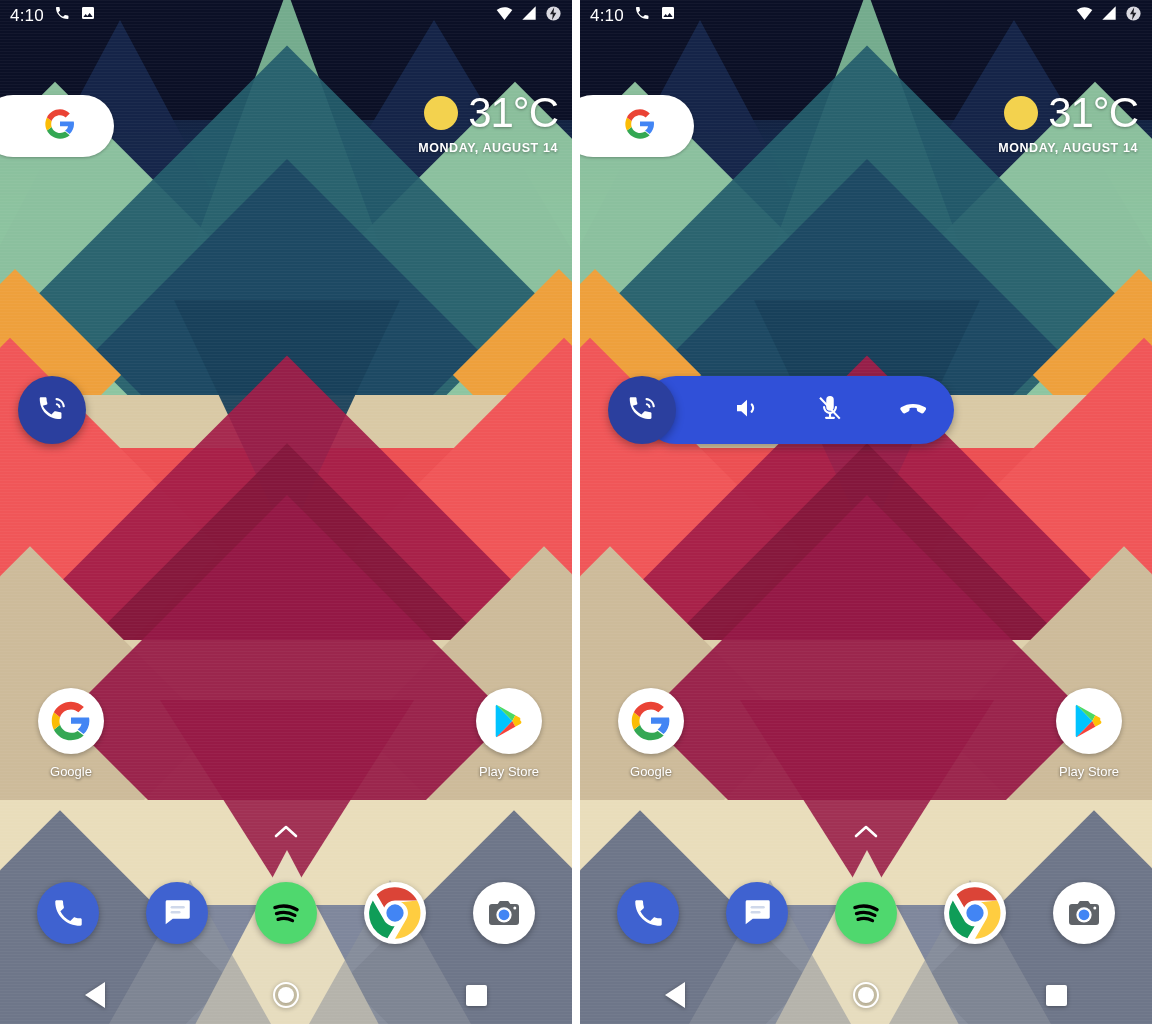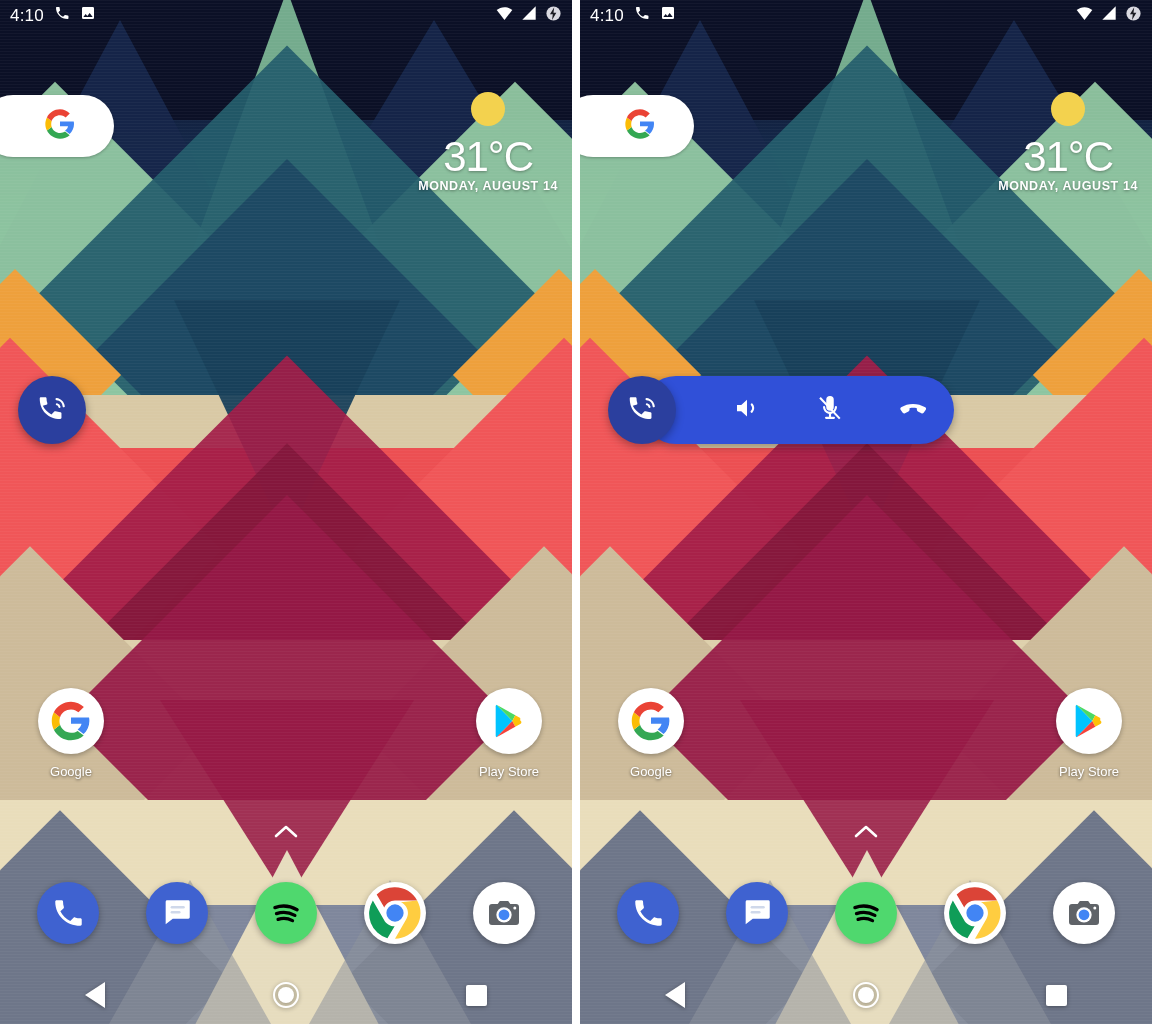--- a/index.html
+++ b/index.html
@@ -79,25 +79,25 @@
   .sb-left{display:flex;align-items:center;gap:10px;}
   .sb-time{font-size:17px;font-weight:500;letter-spacing:.2px;line-height:1;}
   .sb-right{margin-left:auto;display:flex;align-items:center;gap:8px;}
 
   
   .searchpill{position:absolute;left:-18px;top:95px;width:132px;height:62px;background:#fff;border-radius:34px;
     display:flex;align-items:center;justify-content:center;box-shadow:0 1px 3px rgba(0,0,0,.25);z-index:30;}
   .searchpill .glogo{margin-left:24px;}
 
   .weather{position:absolute;right:14px;top:92px;z-index:30;text-align:right;color:#fff;}
-  .weather-top{display:flex;align-items:center;justify-content:flex-end;gap:10px;flex-direction:column;}
+  .weather-top{display:flex;align-items:center;justify-content:flex-end;gap:10px;}
   .sun{width:34px;height:34px;border-radius:50%;background:#f3d24e;flex:0 0 auto;}
   .temp{font-size:42px;font-weight:300;line-height:1;letter-spacing:-1px;
     text-shadow:0 1px 3px rgba(0,0,0,.35);}
-  .wdate{font-size:12.5px;font-weight:700;letter-spacing:.6px;margin-top:1px;
+  .wdate{font-size:12.5px;font-weight:700;letter-spacing:.6px;margin-top:7px;
     text-shadow:0 1px 3px rgba(0,0,0,.4);}
 
   
   .bubble-collapsed{position:absolute;left:18px;top:376px;width:68px;height:68px;border-radius:50%;
     background:#2b3f9e;display:flex;align-items:center;justify-content:center;z-index:35;
     box-shadow:0 3px 8px rgba(0,0,0,.35);}
   .bubble-expanded{position:absolute;left:28px;top:376px;height:68px;z-index:35;display:flex;align-items:center;}
   .bubble-expanded .pill{position:absolute;left:34px;top:0;width:312px;height:68px;border-radius:34px;
     background:#3050d8;display:flex;align-items:center;z-index:1;box-shadow:0 3px 8px rgba(0,0,0,.3);}
   .bubble-expanded .head{position:relative;width:68px;height:68px;border-radius:50%;background:#2b3f9e;

